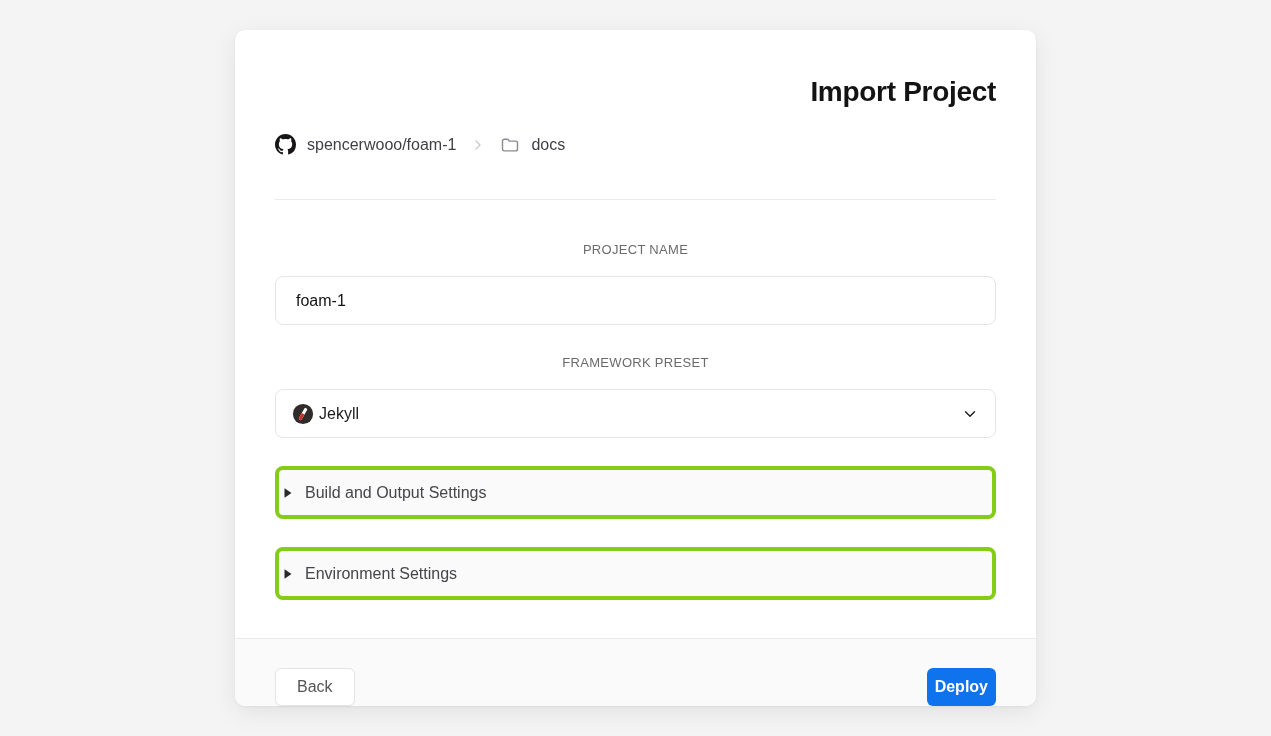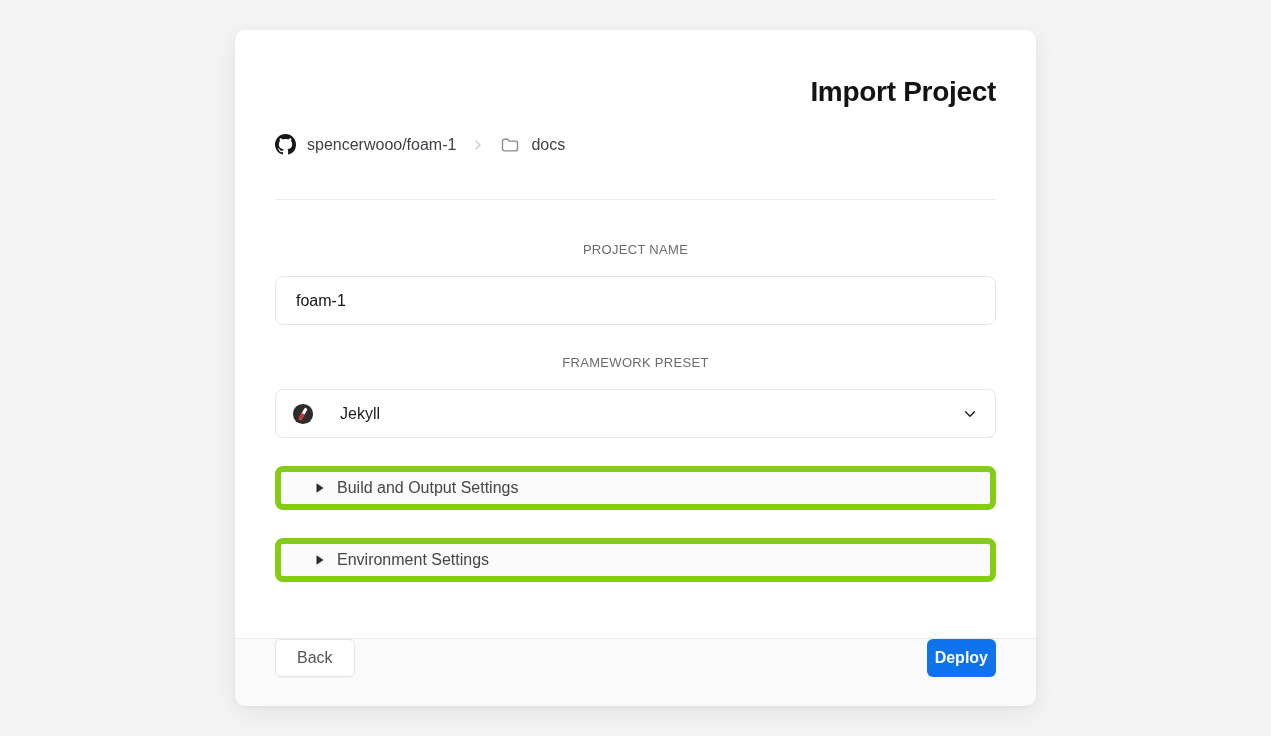--- a/index.html
+++ b/index.html
@@ -38,40 +38,40 @@
     width: 100%; height: 49px;
     border: 1px solid #e6e6e6; border-radius: 8px;
     padding: 0 20px; font-size: 16px; color: #131313;
     font-family: inherit; background: #fff; outline: none;
   }
   .field-group + .field-group { margin-top: 30px; }
   .select-box {
     width: 100%; height: 49px;
     border: 1px solid #e6e6e6; border-radius: 8px;
     background: #fff;
-    display: flex; align-items: center; gap: 26px;
+    display: flex; align-items: center; gap: 5px;
     padding: 0 16px; cursor: pointer;
   }
   .select-box .select-value { font-size: 16px; color: #1c1c1c; flex: 1; text-align: left; }
   .framework-logo { width: 22px; height: 22px; display: flex; flex: none; }
   .collapse-panel {
-    margin-top: 28px; height: 44px;
+    margin-top: 28px; height: 53px;
     background: #fafafa;
-    border: 6px solid #84cc16; border-radius: 8px;
+    border: 4px solid #84cc16; border-radius: 8px;
     display: flex; align-items: center; gap: 12px;
-    padding: 0 34px; cursor: pointer;
+    padding: 0 4px; cursor: pointer;
   }
   .collapse-panel .panel-label { font-size: 16px; color: #45454a; }
   .caret-right { display: flex; flex: none; }
   .card-footer {
     height: 68px; flex: none;
     background: #fafafa;
     border-top: 1px solid #eaeaea;
     border-radius: 0 0 10px 10px;
-    display: flex; align-items: flex-start; justify-content: space-between;
+    display: flex; align-items: flex-end; justify-content: space-between;
     padding: 0 40px;
   }
   .btn {
     font-family: inherit; font-size: 16px;
     border-radius: 6px; cursor: pointer; line-height: 1;
   }
   .btn-back {
     background: #ffffff; color: #555;
     border: 1px solid #e4e4e7;
     padding: 10px 21px;

